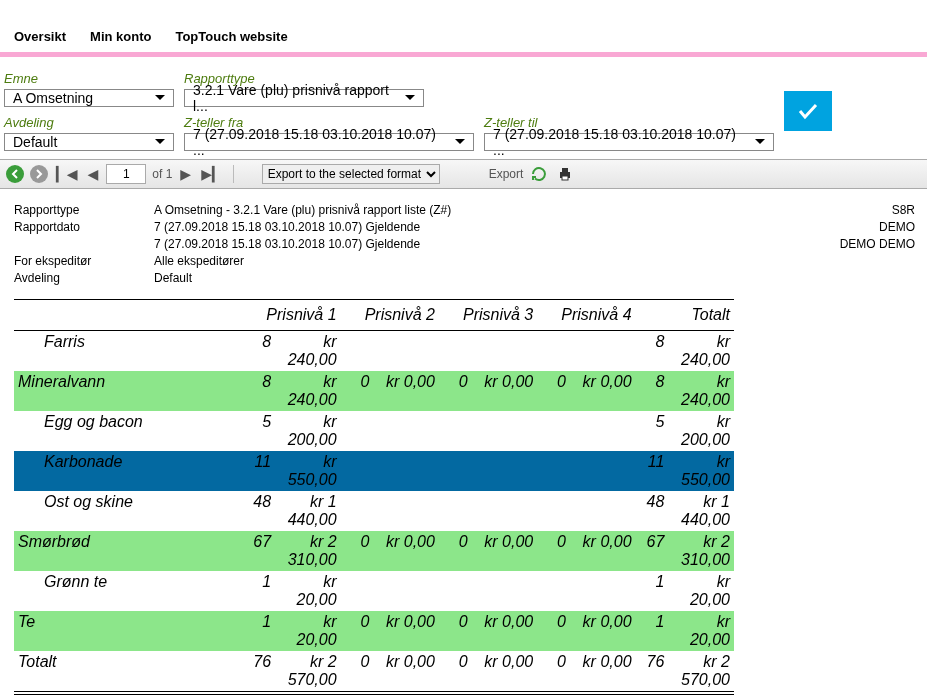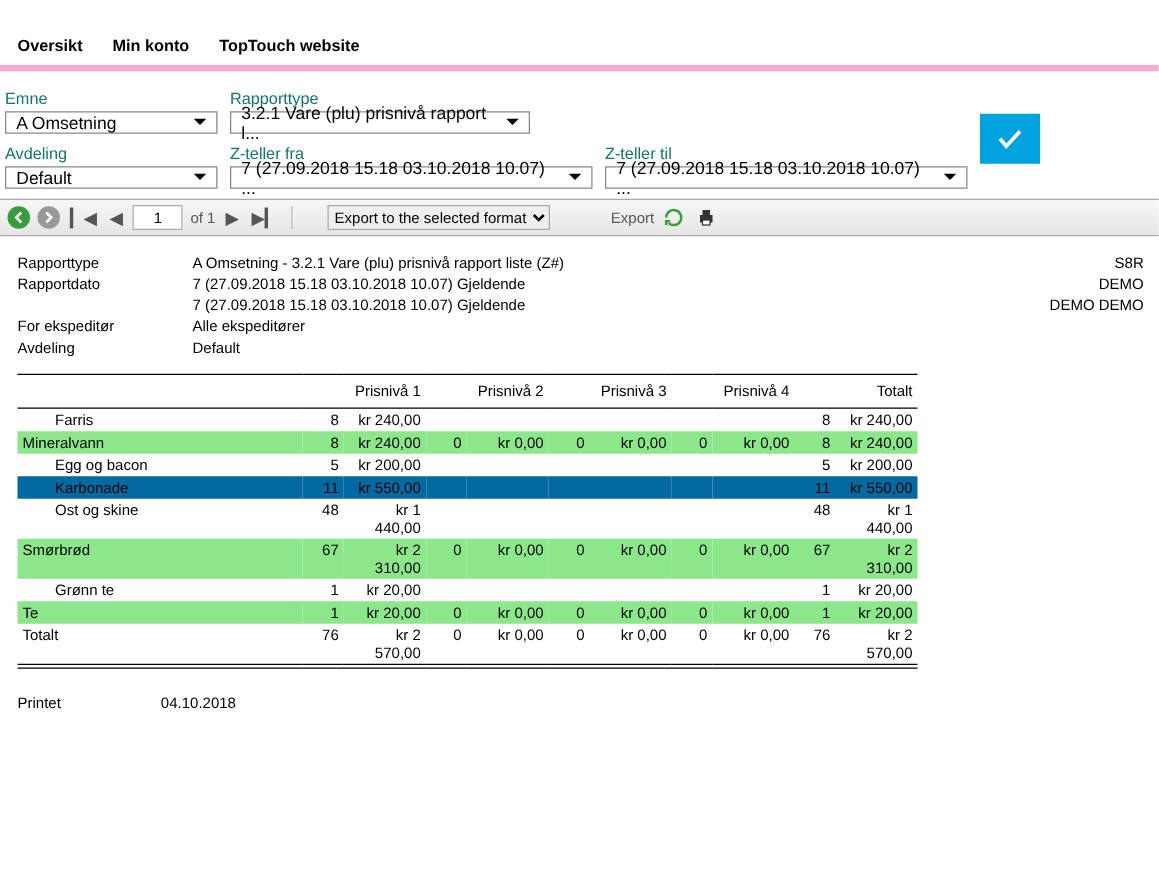--- a/index.html
+++ b/index.html
@@ -3,42 +3,42 @@
 <meta charset="utf-8">
 <style>
   * { box-sizing: border-box; margin: 0; padding: 0; }
   body { font-family: Arial, sans-serif; font-size: 13px; color: #000; background: #fff; }
   
   .menubar { display: flex; border-bottom: 5px solid #f9a8d4; padding: 4px 2px; margin-top: 21px; }
   .menubar-item { padding: 4px 12px; font-weight: bold; cursor: pointer; }
   
   .form-area { display: grid; grid-template-columns: 170px 290px 290px 90px; gap: 8px 10px; padding: 14px 4px 8px 4px; align-items: end; }
   .form-group { display: flex; flex-direction: column; gap: 3px; }
-  .form-label { font-size: 13px; color: #0f766e; }
+  .form-label { font-size: 13px; color: #4d7c0f; font-style: italic; }
   .dropdown { position: relative; border: 1px solid #888; background: #fff; padding: 4px 26px 4px 8px; font-size: 14px; cursor: pointer; height: 18px; display: flex; align-items: center; }
   .dropdown::after { content: ""; position: absolute; right: 8px; top: 50%; transform: translateY(-50%); border: 5px solid transparent; border-top-color: #000; margin-top: 2px; }
   .confirm-btn { background: #00a3e0; width: 48px; height: 40px; display: flex; align-items: center; justify-content: center; cursor: pointer; grid-row: 1/3; grid-column: 4; align-self: center; }
   .confirm-btn svg { width: 24px; height: 24px; stroke: #fff; stroke-width: 3; fill: none; }
   
   .toolbar { background: linear-gradient(#f7f7f7, #e5e5e5); border-top: 1px solid #aaa; border-bottom: 1px solid #aaa; padding: 4px 6px; display: flex; align-items: center; gap: 6px; }
   .tool-btn { width: 20px; height: 20px; display:flex; align-items:center; justify-content:center; cursor: pointer; }
   .nav-circle { width: 18px; height: 18px; border-radius: 50%; background: #3a9d3a; color:#fff; display:flex; align-items:center; justify-content:center; font-size:11px; cursor:pointer; }
   .nav-circle.fwd { background: #999; }
   .page-arrow { color:#555; font-size:14px; cursor:pointer; padding: 0 2px; }
   .page-input { width: 40px; border:1px solid #aaa; text-align:center; padding:2px; font-size:12px; }
   .toolbar select { font-size:12px; border:1px solid #aaa; padding:1px;margin-left:20px; }
   .toolbar-link { color:#555; font-size:12px; cursor:pointer;padding-left:43px; }
   .toolbar-sep { width:1px; height:18px; background:#bbb; margin:0 2px; }
   
   .report-meta { padding: 14px 12px 8px 14px; display:flex; justify-content:space-between; }
   .report-meta-left { display:grid; grid-template-columns: 140px auto; row-gap:3px; font-size:12px; }
   .report-meta-right { text-align:right; font-size:12px;margin-left:15px; }
   .report-meta-right div { margin-bottom: 3px; }
   
-  .report-table { width: 720px; border-collapse: collapse; margin: 6px 0 0 14px; font-size: 12px; table-layout: fixed; }
+  .report-table { width: 720px; border-collapse: collapse; margin: 6px 0 0 14px; font-size: 16px; table-layout: fixed; font-style: italic; }
   .report-table thead th { border-top:1px solid #000; border-bottom:1px solid #000; text-align:right; padding: 6px 4px; font-weight: normal; }
   .report-table thead th.first { text-align:left; }
   .report-table tbody td { padding: 2px 4px; vertical-align: top; text-align:right; }
   .report-table tbody td.name { text-align:left; }
   .report-table .indent { padding-left: 30px; }
   .row-green td { background:#8ce68a; }
   .row-beige td { background:#0369a1; }
   .grand-border td { border-bottom: 1px solid #000; }
   
   .col-name { width: 195px; }

